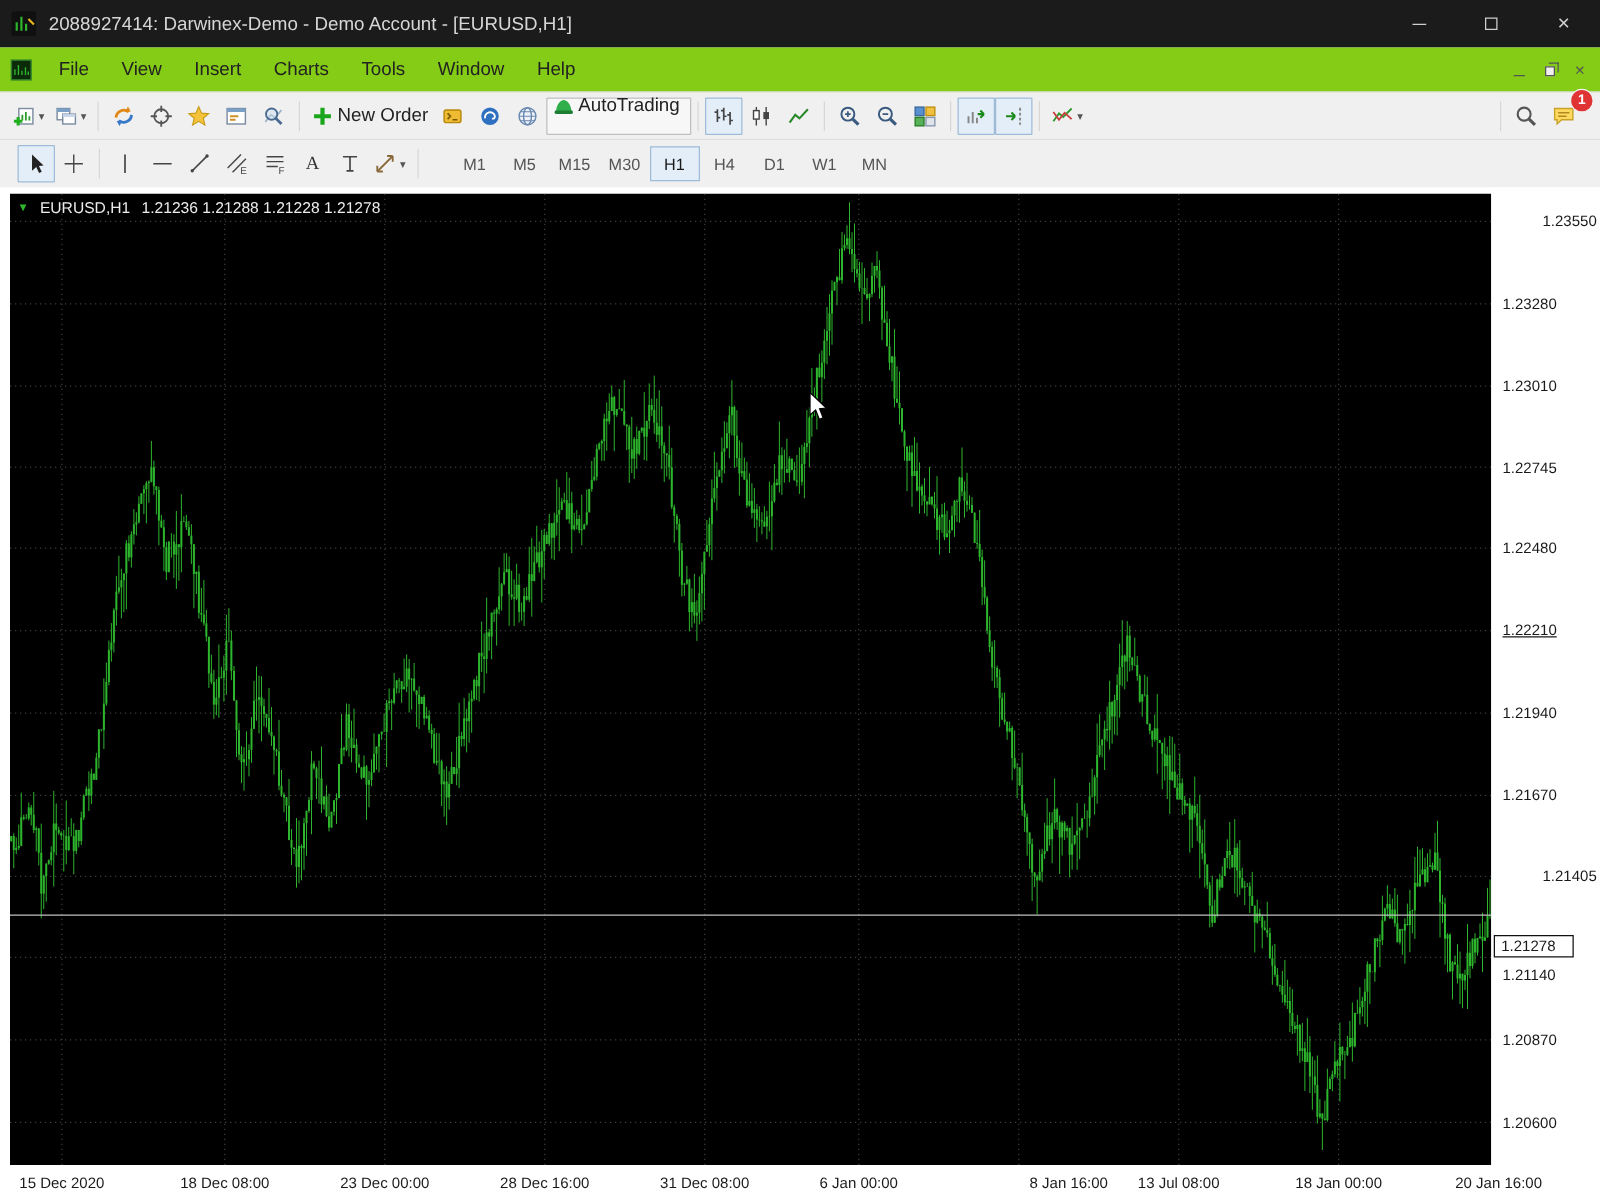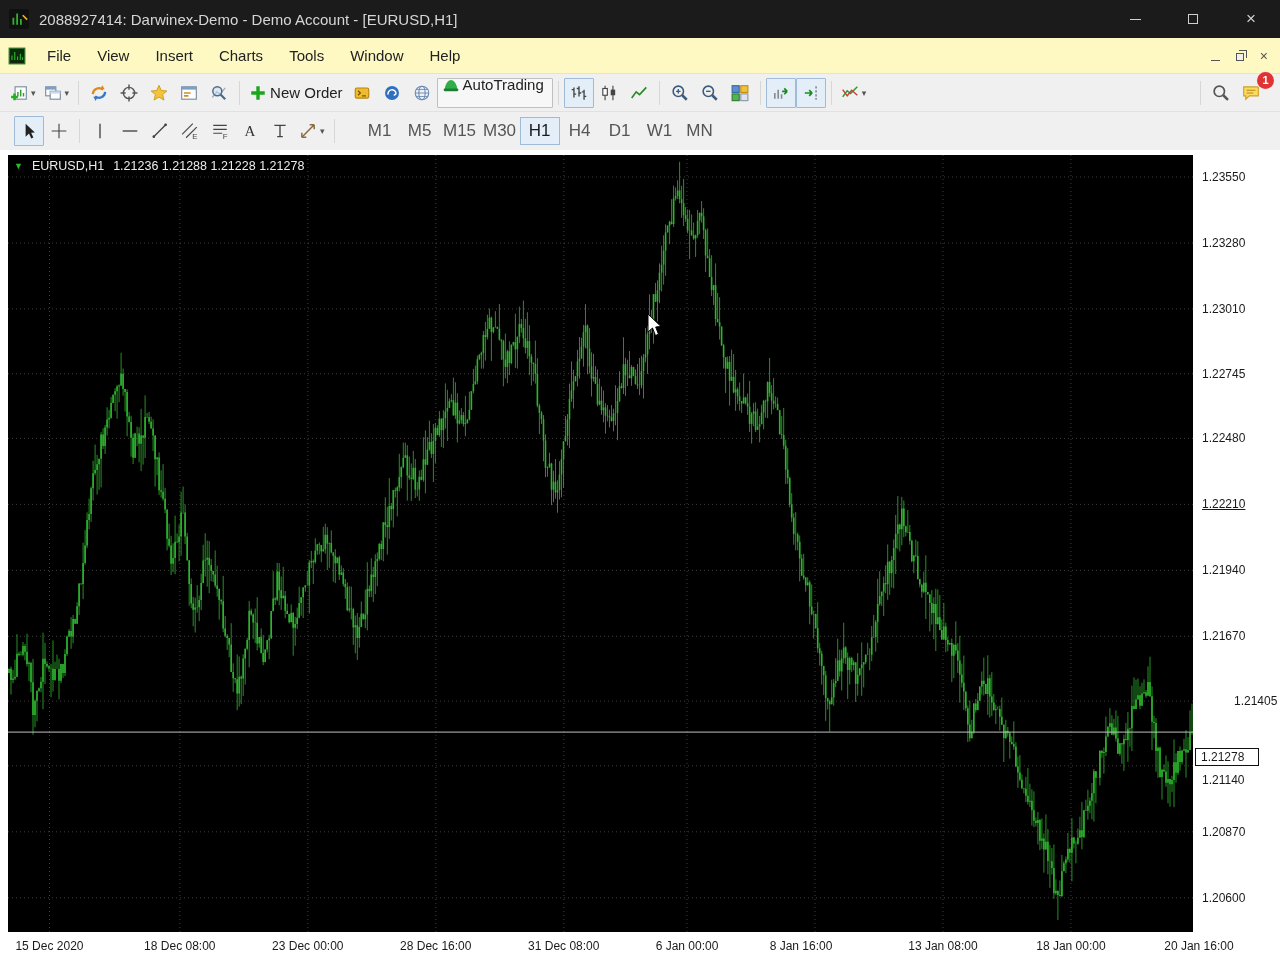--- a/index.html
+++ b/index.html
@@ -7,21 +7,21 @@
     font-family:"Liberation Sans",sans-serif;-webkit-font-smoothing:antialiased}
   
   .titlebar{height:38px;background:#1b1b1b;color:#d6d6d6;display:flex;align-items:center;font-size:15px}
   .app-icon{width:20px;height:20px;margin:0 10px 0 9px;flex:0 0 auto}
   .title-text{flex:1;white-space:nowrap;overflow:hidden}
   .win-controls{display:flex;height:100%}
   .win-btn{width:58px;height:100%;display:flex;align-items:center;justify-content:center;color:#cfcfcf;font-size:17px}
   .glyph-min{display:inline-block;width:11px;height:1px;background:#cfcfcf}
   .glyph-max{display:inline-block;width:10px;height:10px;border:1px solid #cfcfcf}
   
-  .menubar{height:36px;background:#fef9c3;display:flex;align-items:center;border-bottom:1px solid #e1e1e1;font-size:15px;color:#222}
+  .menubar{height:36px;background:#84cc16;display:flex;align-items:center;border-bottom:1px solid #e1e1e1;font-size:15px;color:#222}
   .doc-icon{width:18px;height:18px;margin:0 8px 0 8px;flex:0 0 auto}
   .menu-items{display:flex}
   .menu-item{padding:0 13px;cursor:default}
   .mdi-controls{margin-left:auto;display:flex;align-items:center;gap:16px;margin-right:12px;color:#555;font-size:14px}
   .glyph-min-d{display:inline-block;width:9px;height:1px;background:#555}
   .glyph-restore{position:relative;display:inline-block;width:8px;height:8px;border:1px solid #555;background:#f0f0f0}
   .glyph-restore::before{content:"";position:absolute;left:2px;top:-4px;width:7px;height:7px;border:1px solid #555;border-bottom:none;border-left:none}
   
   .toolbar{height:38px;background:#f0f0f0;display:flex;align-items:center;padding-left:6px}
   .toolbar1{border-bottom:1px solid #e1e1e1}
@@ -30,21 +30,21 @@
   .tbtn svg{width:18px;height:18px;flex:0 0 auto}
   .tbtn.pressed{border-color:#9ebcd8;background:#e4eef8}
   .tbtn.boxed{border-color:#bfbfbf;background:#f7f7f7;padding:0 8px 16px 4px}
   .dd{font-size:9px;color:#555}
   .sep{width:1px;height:24px;background:#d7d7d7;margin:0 5px;flex:0 0 auto}
   .lbl{white-space:nowrap}
   .chat-wrap{position:relative}
   .badge{position:absolute;top:-7px;right:-9px;min-width:17px;height:17px;border-radius:9px;background:#e03434;
          color:#fff;font-size:11px;line-height:17px;text-align:center;font-weight:bold;padding:0 2px;box-shadow:0 0 0 1px #f0f0f0}
   .tf-bar{display:flex;margin-left:20px}
-  .tf{min-width:40px;height:28px;display:flex;align-items:center;justify-content:center;font-size:17px;color:#555;border:1px solid transparent}
+  .tf{min-width:40px;height:28px;display:flex;align-items:center;justify-content:center;font-size:13px;color:#555;border:1px solid transparent}
   .tf.active{border-color:#9ebcd8;background:#e4eef8;color:#1a1a1a}
   
   .chart-window{position:relative;width:1280px;height:810px;background:#fff}
   .plot{position:absolute;left:8px;top:5px;width:1185px;height:777px;background:#000;overflow:visible}
   .chart-header{position:absolute;left:6px;top:4px;display:flex;gap:9px;align-items:center;color:#ececec;font-size:12.5px;white-space:nowrap}
   .hdr-arrow{color:#2db82d;font-size:9px}
   .price-axis{position:absolute;left:1193px;top:0;width:87px;height:783px;background:#fff;font-size:12px;color:#1a1a1a}
   .ptick{position:absolute;left:9px;height:14px;line-height:14px;white-space:nowrap}
   .ptag{position:absolute;left:2px;width:64px;height:18px;line-height:16px;background:#fff;border:1px solid #111;padding-left:5px;font-size:12px}
   .time-axis{position:absolute;left:0;top:783px;width:1280px;height:27px;background:#fff;font-size:12px;color:#1a1a1a}
@@ -1545,39 +1545,39 @@
     <div class="chart-header">
       <span class="hdr-arrow">▼</span>
       <span>EURUSD,H1</span>
       <span>1.21236 1.21288 1.21228 1.21278</span>
     </div>
     <svg class="cursor-svg" viewBox="0 0 20 26">
       <path d="M3 1 L3 19 L7.5 15 L10.5 22.5 L13.5 21.2 L10.7 14 L16 13.5 Z" fill="#fff" stroke="#000" stroke-width="1"></path>
     </svg>
   </div>
   <div class="price-axis" id="price-axis">
-      <div class="ptick" style="top: 19.9906px;">1.23550</div>
+      <div class="ptick" style="top: 19.9906px; margin-left: 32px;">1.23550</div>
       <div class="ptick" style="top: 85.9623px;">1.23280</div>
       <div class="ptick" style="top: 151.934px;">1.23010</div>
       <div class="ptick" style="top: 216.684px;">1.22745</div>
       <div class="ptick" style="top: 281.434px;">1.22480</div>
       <div class="ptick" style="top: 347.406px; text-decoration: underline;">1.22210</div>
       <div class="ptick" style="top: 413.377px;">1.21940</div>
       <div class="ptick" style="top: 479.349px;">1.21670</div>
       <div class="ptick" style="top: 544.099px; margin-left: 32px;">1.21405</div>
       <div class="ptick" style="top: 623px;">1.21140</div>
       <div class="ptick" style="top: 674.821px;">1.20870</div>
       <div class="ptick" style="top: 740.792px;">1.20600</div>
       <div class="ptag" style="top: 598px;">1.21278</div>
     </div>
   <div class="time-axis" id="time-axis">
       <div class="ttick" style="left: 49.475px;">15 Dec 2020</div>
       <div class="ttick" style="left: 179.825px;">18 Dec 08:00</div>
       <div class="ttick" style="left: 307.805px;">23 Dec 00:00</div>
       <div class="ttick" style="left: 435.785px;">28 Dec 16:00</div>
       <div class="ttick" style="left: 563.765px;">31 Dec 08:00</div>
       <div class="ttick" style="left: 687.005px;">6 Jan 00:00</div>
-      <div class="ttick" style="left: 801px;">8 Jan 16:00</div>
-      <div class="ttick" style="left: 942.965px;">13 Jan 08:00</div>
+      <div class="ttick" style="left: 855px;">8 Jan 16:00</div>
+      <div class="ttick" style="left: 942.965px;">13 Jul 08:00</div>
       <div class="ttick" style="left: 1070.94px;">18 Jan 00:00</div>
       <div class="ttick" style="left: 1198.92px;">20 Jan 16:00</div>
     </div>
 </div>
 
 </body></html>

